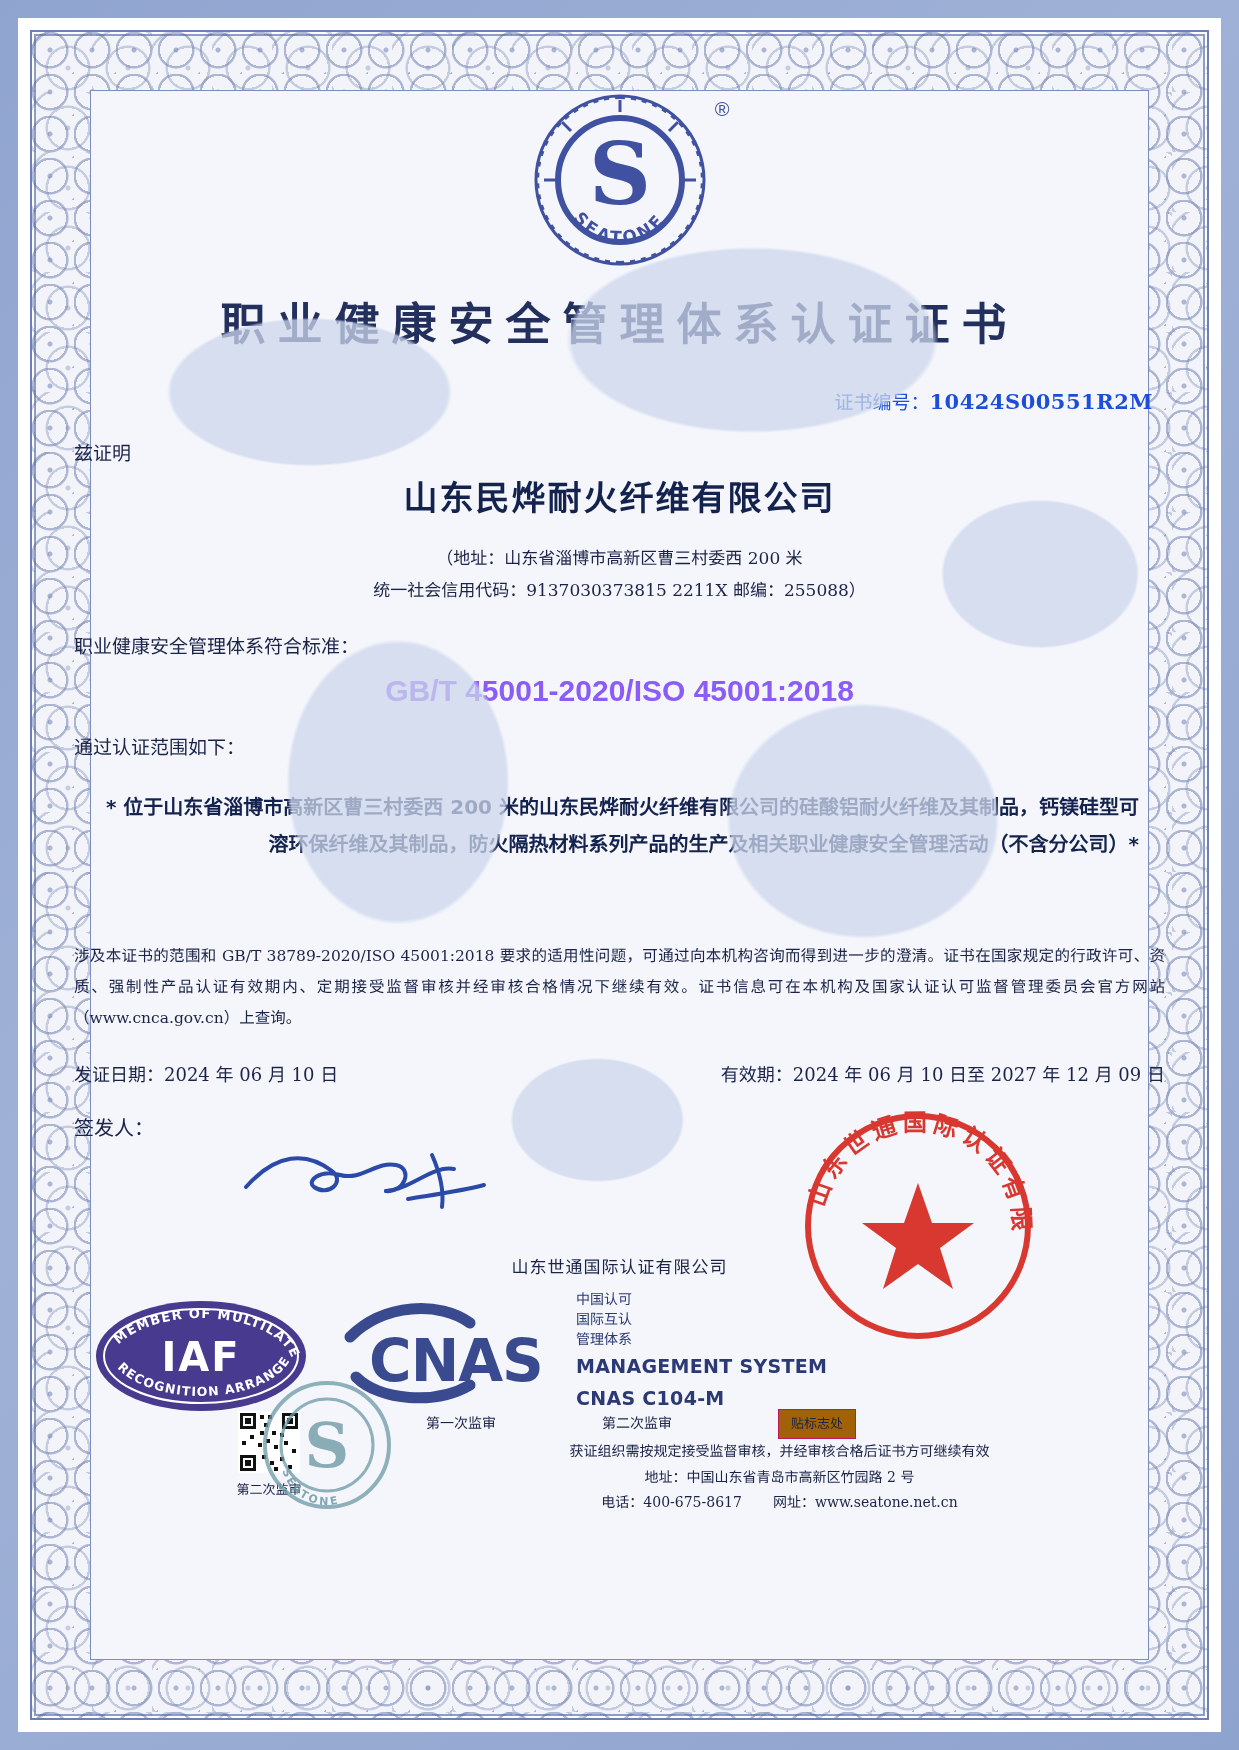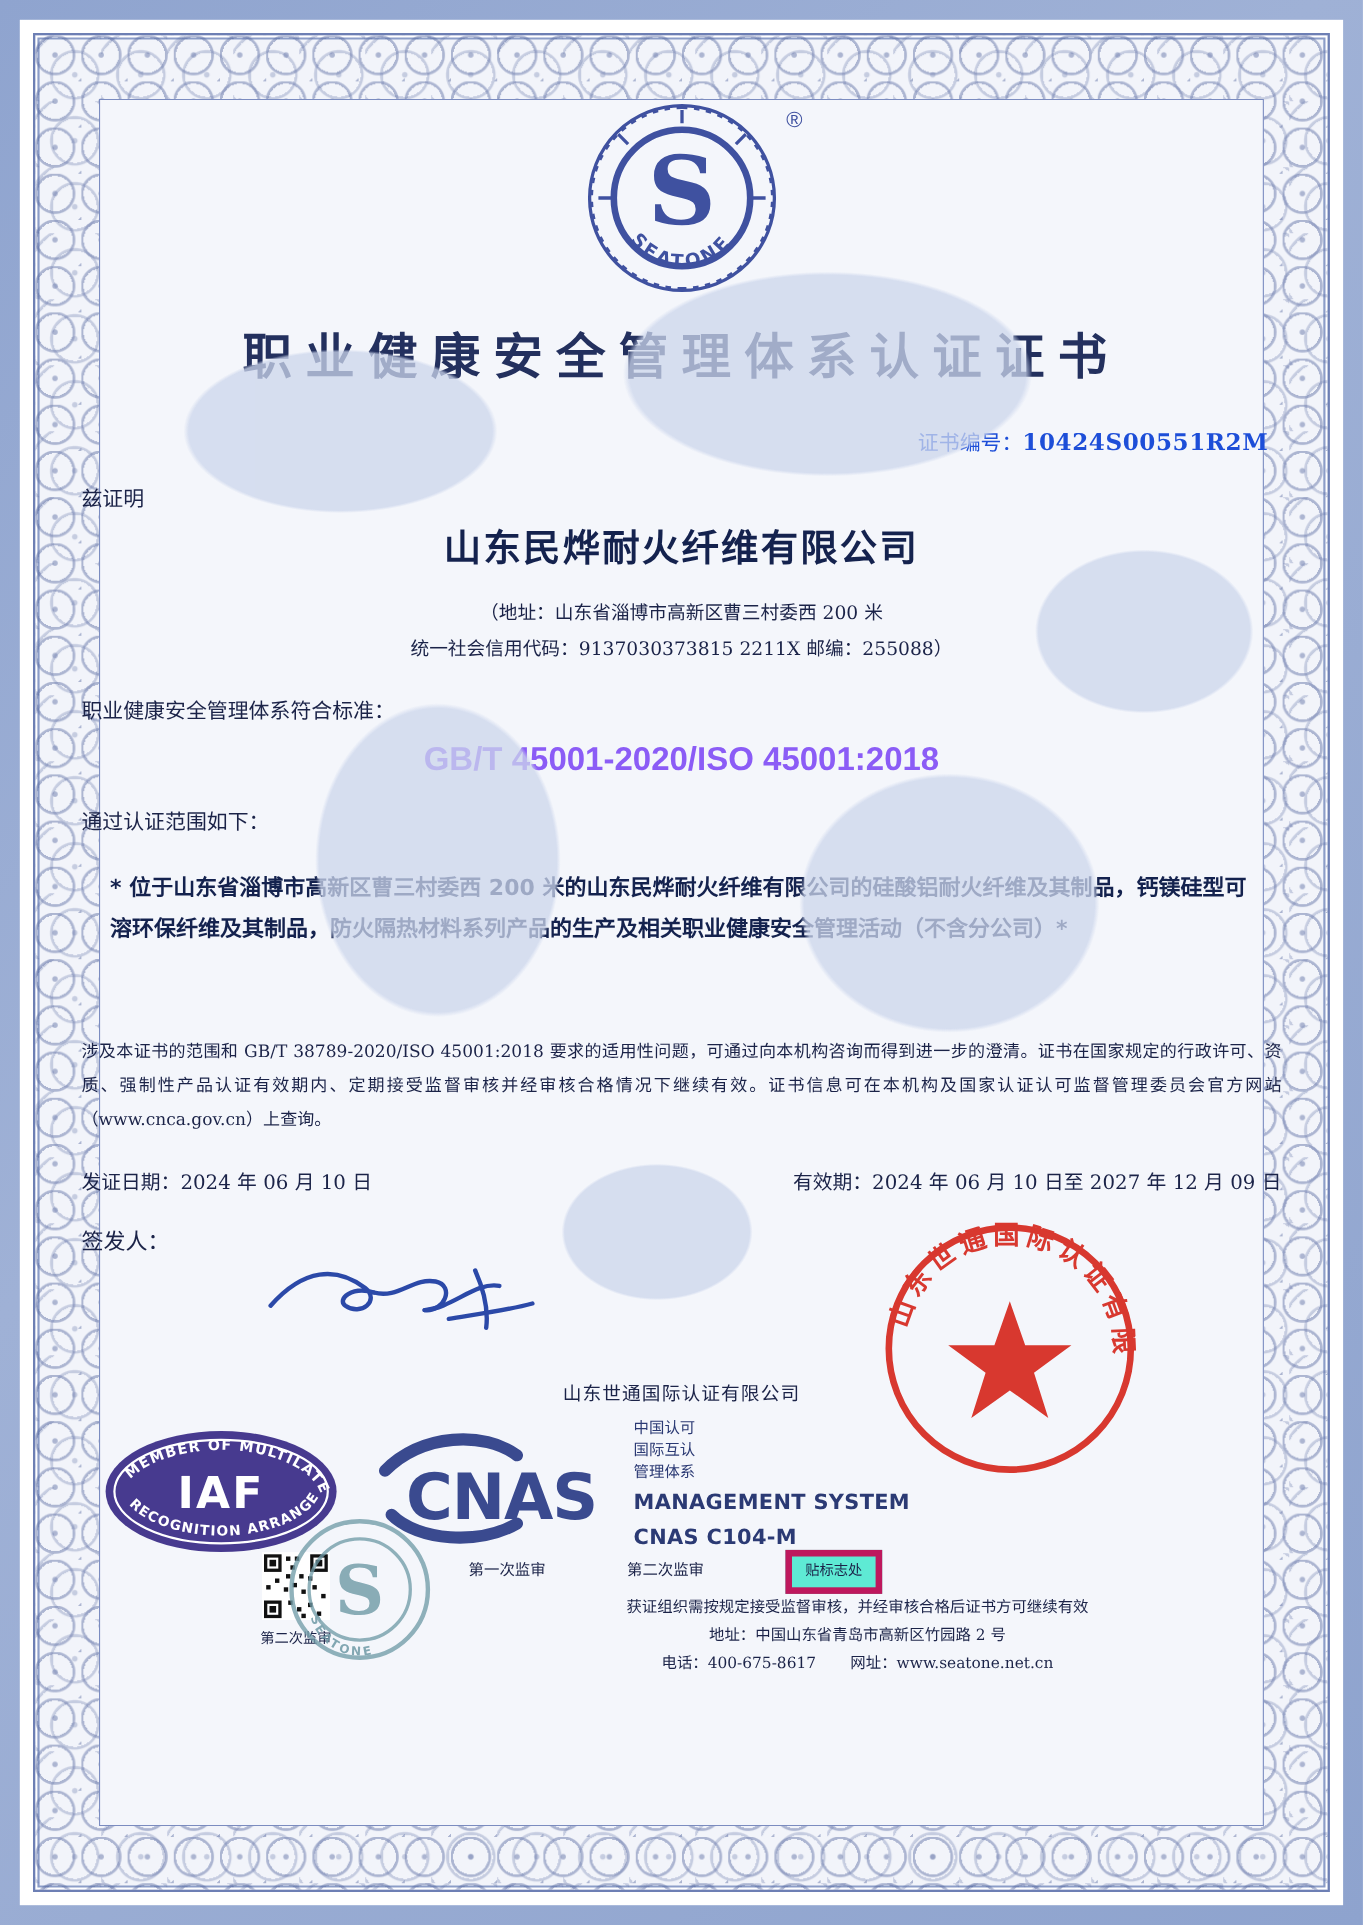--- a/index.html
+++ b/index.html
@@ -99,21 +99,21 @@
   }
   .addr{
     text-align:center;font-size:17px;color:#1b2348;margin-top:22px;line-height:1.9;
     font-family:"DejaVu Serif","Liberation Serif",serif;
   }
   .standard{
     text-align:center;font-size:30px;font-weight:bold;color:#8b5cf6;margin-top:16px;
     font-family:"Liberation Sans",sans-serif;
   }
   .scope{
-    margin:30px 34px 0 34px;text-align:left;
+    margin:30px 34px 0 34px;text-align:right;
     font-size:20px;font-weight:bold;color:#14224e;line-height:1.85;
     font-family:"DejaVu Sans","Liberation Sans",sans-serif;
   }
   .note{
     margin:78px 8px 0 8px;font-size:15.5px;color:#1b2348;line-height:2.0;
     text-align:justify;
     font-family:"DejaVu Serif","Liberation Serif",serif;
   }
   .dates{
     margin:26px 8px 0 8px;display:flex;justify-content:space-between;
@@ -152,23 +152,23 @@
   .cnas-txt .en{font-size:19px;font-weight:bold;letter-spacing:.3px;margin-top:4px;}
 
   .qr{position:absolute;left:172px;top:128px;width:62px;height:62px;}
   .qr-cap{position:absolute;left:138px;top:196px;width:130px;text-align:center;font-size:13px;color:#1b2348;}
 
   .audit{
     position:absolute;left:330px;top:126px;right:10px;
     font-size:14px;color:#1b2348;line-height:1.85;
     font-family:"DejaVu Serif","Liberation Serif",serif;
   }
-  .audit-row1{display:flex;gap:74px;align-items:center;padding-left:30px;}
+  .audit-row1{display:flex;gap:106px;align-items:center;padding-left:30px;}
   .sticker{
-    border:6px solid #be185d;padding:2px 12px;font-size:13px;background:#5eead4;
+    border:1px solid #be185d;padding:2px 12px;font-size:13px;background:#a16207;
   }
   .audit-center{text-align:center;}
   .ghost-seal{
     position:absolute;left:195px;top:96px;width:132px;height:132px;opacity:.85;
   }
 </style>
 </head>
 <body>
 
 <div class="page">

